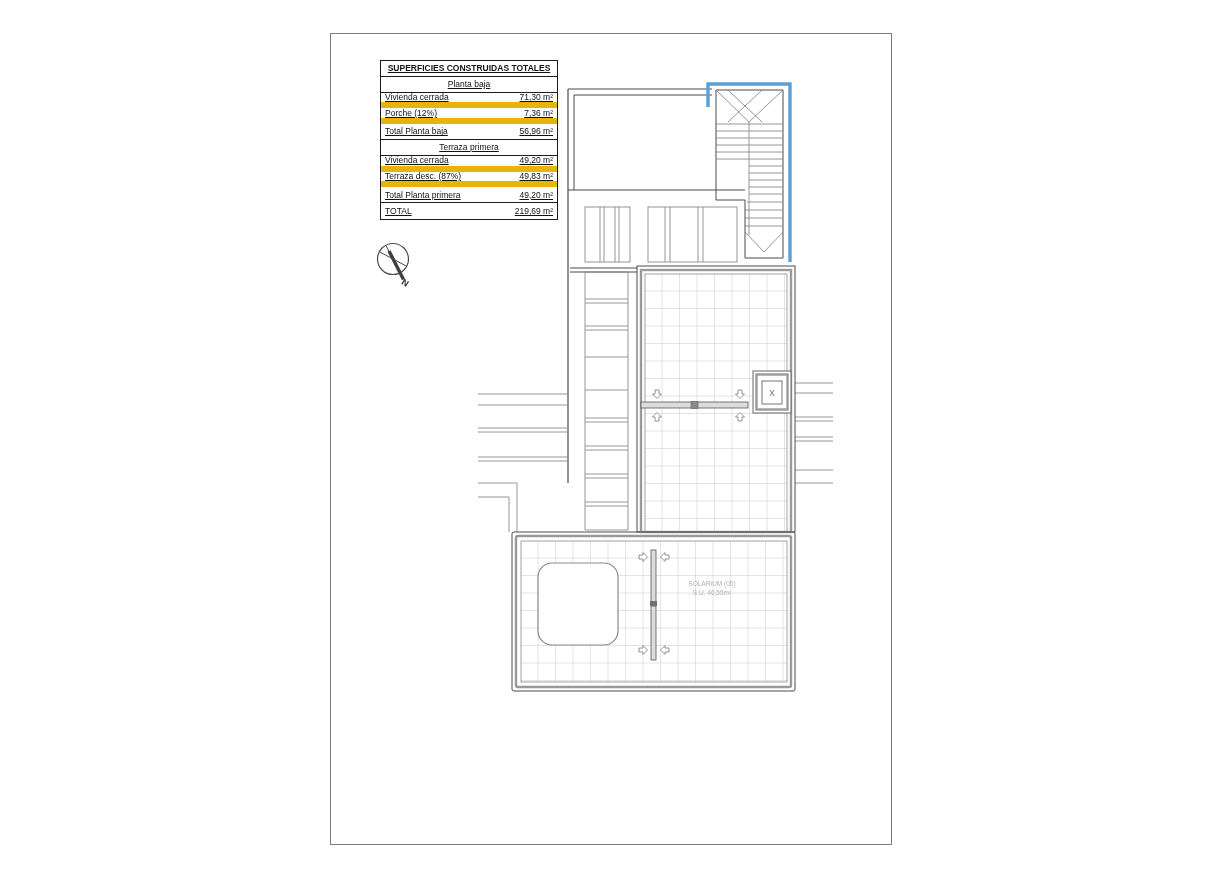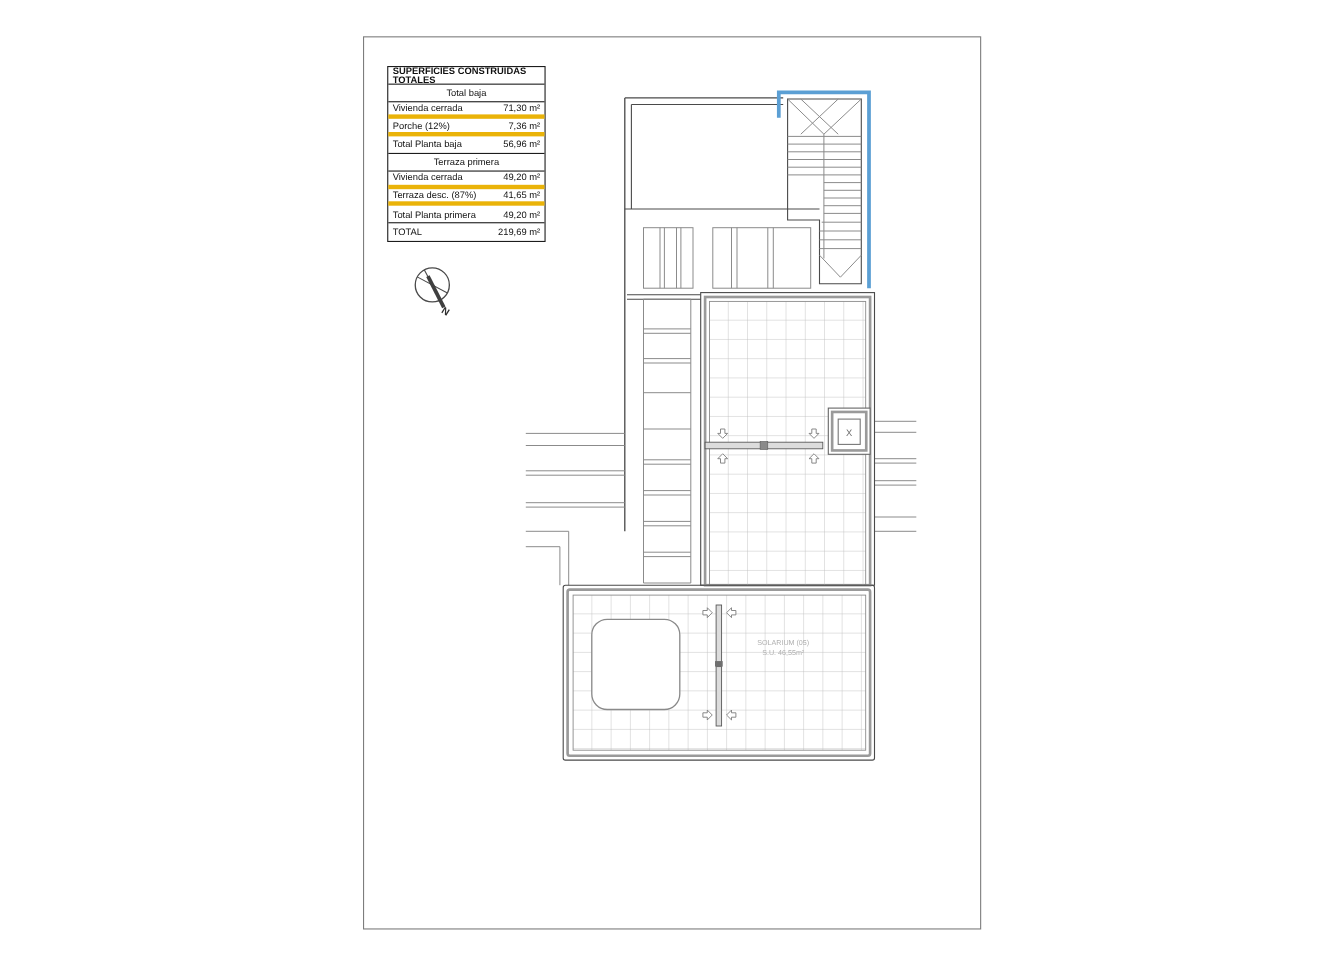--- a/index.html
+++ b/index.html
@@ -7,28 +7,28 @@
     --stair-blue:#5b9fd4; --fill-light:#dcdcdc; --text-faint:#b0b0b0;
   }
   html,body{margin:0;padding:0;background:#ffffff;width:1221px;height:877px;
     font-family:"Liberation Sans","DejaVu Sans",sans-serif;}
   .page{position:relative;width:1221px;height:877px;background:#fff;overflow:hidden;}
   .sheet{position:absolute;left:330px;top:33px;width:562px;height:812px;
     border:1.2px solid #7d7d7d;background:#fff;box-sizing:border-box;}
   svg{position:absolute;left:0;top:0;}
 
   
-  .areas-table{position:absolute;left:352px;top:60px;width:144px;
+  .areas-table{position:absolute;left:380px;top:60px;width:178px;
     border:1.8px solid #1c1c1c;background:#fff;box-sizing:border-box;
-    font-size:8.5px;color:#111;}
+    font-size:8.5px;color:#111;text-decoration:underline;}
   .t-row{height:15.8px;display:flex;align-items:center;justify-content:space-between;
     padding:0 4px;box-sizing:border-box;line-height:1;}
   .t-row.center{justify-content:center;}
   .t-title{font-weight:bold;}
-  .sep-thin{border-bottom:4px solid #eab308;}
+  .sep-thin{border-bottom:6px solid #eab308;}
   .sep-thick{border-bottom:1.8px solid #1c1c1c;}
   .t-val{text-align:right;}
 
   
   .lnD{stroke:var(--line-dark);stroke-width:1;fill:none;}
   .lnD12{stroke:var(--line-dark);stroke-width:1.2;fill:none;}
   .lnM{stroke:var(--line-mid);stroke-width:0.9;fill:none;}
   .lnL{stroke:var(--line-light);stroke-width:0.8;fill:none;}
   .band{stroke:#9a9a9a;stroke-width:2.4;fill:none;}
   .blue{stroke:var(--stair-blue);stroke-width:3.4;fill:none;}
@@ -41,42 +41,42 @@
 </head>
 <body>
 
 <div class="page">
 
   <div class="sheet"></div>
 
   <div class="areas-table">
     <div class="t-row center t-title sep-thick">SUPERFICIES CONSTRUIDAS TOTALES</div>
 
-    <div class="t-row center sep-thick">Total baja</div>
+    <div class="t-row center sep-thick">Planta baja</div>
     <div class="t-row sep-thin">
       <span>Vivienda cerrada</span>
       <span class="t-val">71,30 m²</span>
     </div>
     <div class="t-row sep-thin">
       <span>Porche (12%)</span>
       <span class="t-val">7,36 m²</span>
     </div>
     <div class="t-row sep-thick">
       <span>Total Planta baja</span>
       <span class="t-val">56,96 m²</span>
     </div>
 
     <div class="t-row center sep-thick">Terraza primera</div>
     <div class="t-row sep-thin">
       <span>Vivienda cerrada</span>
       <span class="t-val">49,20 m²</span>
     </div>
     <div class="t-row sep-thin">
       <span>Terraza desc. (87%)</span>
-      <span class="t-val">41,65 m²</span>
+      <span class="t-val">49,83 m²</span>
     </div>
     <div class="t-row sep-thick">
       <span>Total Planta primera</span>
       <span class="t-val">49,20 m²</span>
     </div>
 
     <div class="t-row">
       <span>TOTAL</span>
       <span class="t-val">219,69 m²</span>
     </div>

